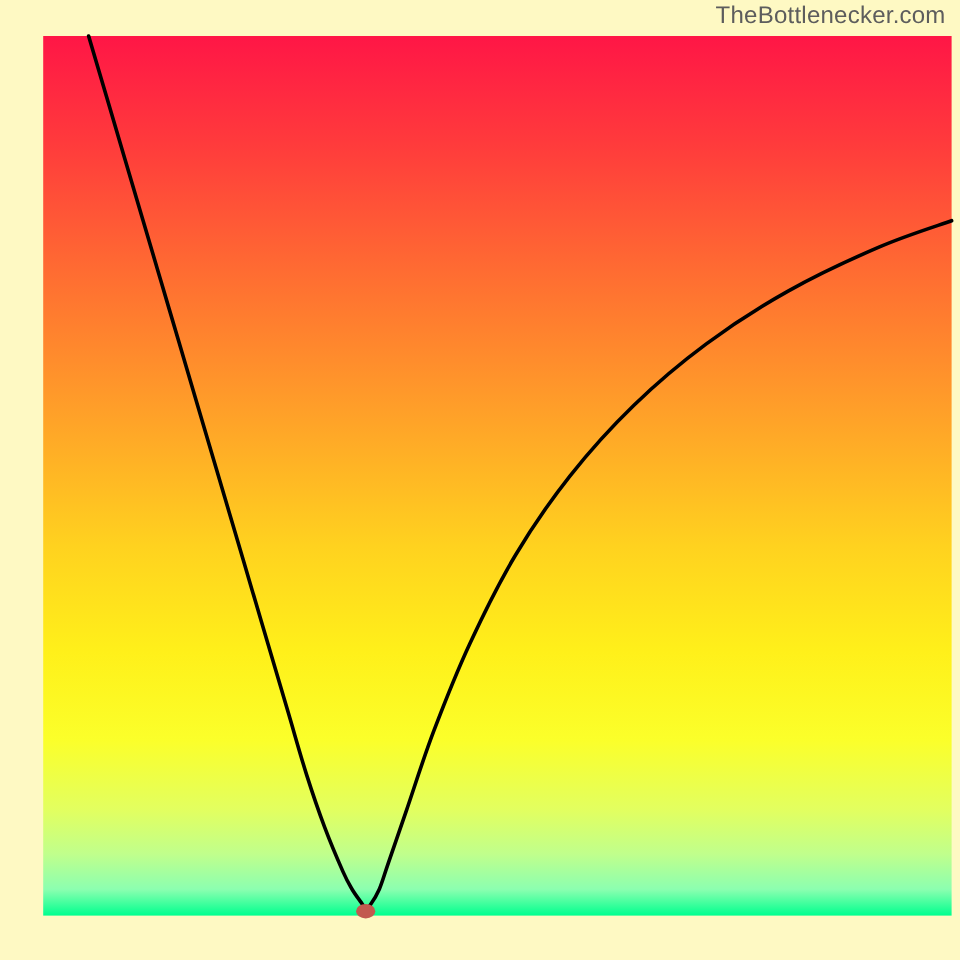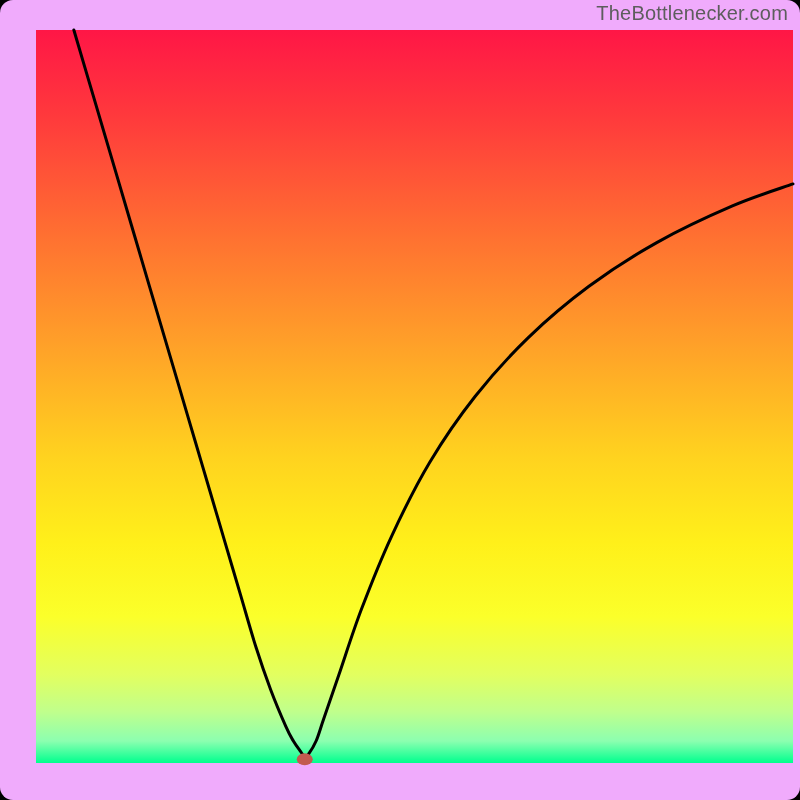--- a/index.html
+++ b/index.html
@@ -8,22 +8,21 @@
     width: 800px;
     height: 800px;
     overflow: hidden;
     font-family: Arial, Helvetica, sans-serif;
     background: #000;
   }
   .chart-wrap {
     position: relative;
     width: 800px;
     height: 800px;
-    background: #f0abfc;
-    border-radius: 13px;
+    background: #fef9c3;
   }
   .attribution {
     position: absolute;
     top: 2px;
     right: 12px;
     color: #5d5d5d;
     font-size: 20px;
     letter-spacing: 0.2px;
     z-index: 5;
     font-weight: 400;

